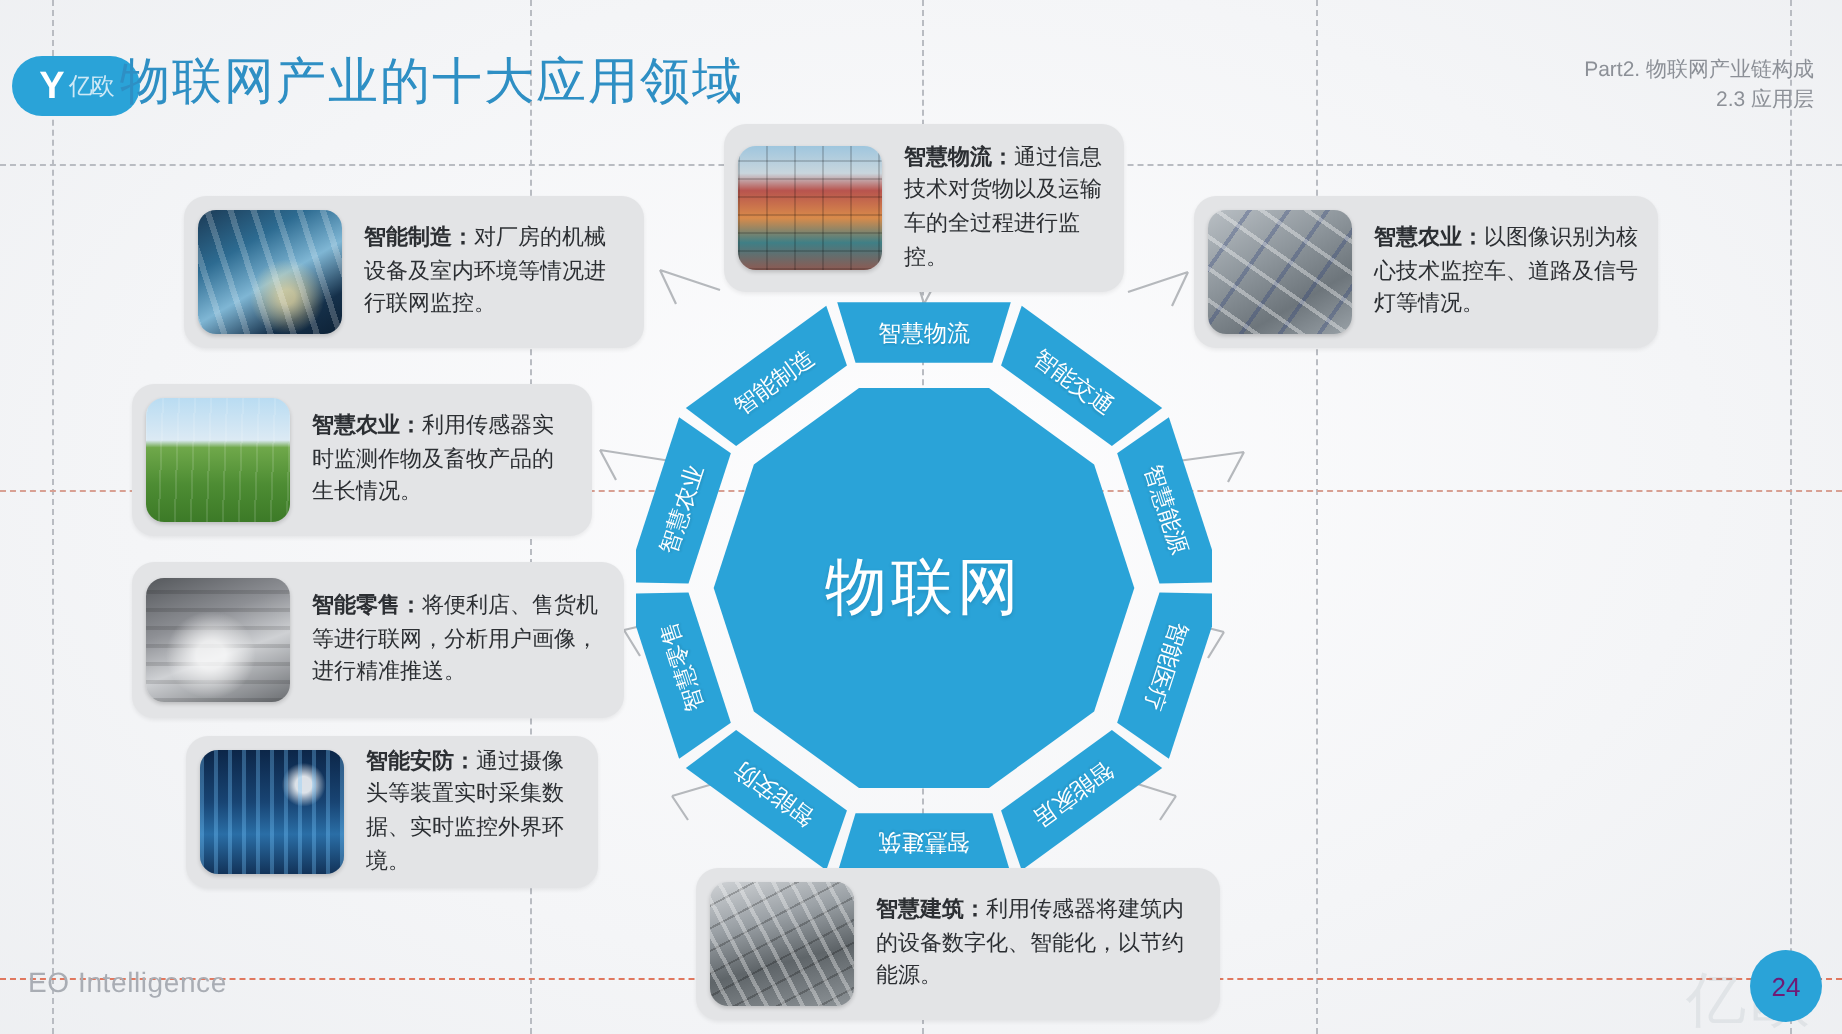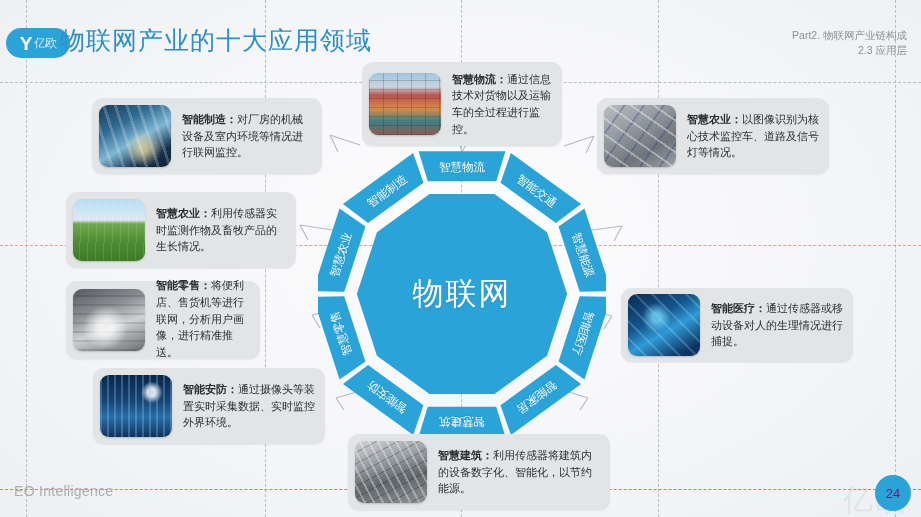--- a/index.html
+++ b/index.html
@@ -219,48 +219,42 @@
     </div>
   </div>
 
   <div class="card" style="left:66px;top:192px;width:230px;height:76px;">
     <div class="thumb th-agri"></div>
     <div class="txt">
       <b>智慧农业：</b><span>利用传感器实时监测作物及畜牧产品的生长情况。</span>
     </div>
   </div>
 
-  <div class="card" style="left:66px;top:281px;width:194px;height:78px;font-family:Liberation Mono, monospace;">
+  <div class="card" style="left:66px;top:281px;width:246px;height:78px;">
     <div class="thumb th-retail"></div>
     <div class="txt">
       <b>智能零售：</b><span>将便利店、售货机等进行联网，分析用户画像，进行精准推送。</span>
     </div>
   </div>
 
-  <div class="card" style="left:93px;top:368px;width:232px;height:76px;">
+  <div class="card" style="left:93px;top:368px;width:206px;height:76px;">
     <div class="thumb th-secu"></div>
     <div class="txt">
       <b>智能安防：</b><span>通过摄像头等装置实时采集数据、实时监控外界环境。</span>
     </div>
   </div>
 
   <div class="card" style="left:597px;top:98px;width:232px;height:76px;">
     <div class="thumb th-traf"></div>
     <div class="txt">
       <b>智慧农业：</b><span>以图像识别为核心技术监控车、道路及信号灯等情况。</span>
     </div>
   </div>
 
 
-  <div class="card" style="left:621px;top:288px;width:232px;height:74px;">
-    <div class="thumb th-med"></div>
-    <div class="txt">
-      <b>智能医疗：</b><span>通过传感器或移动设备对人的生理情况进行捕捉。</span>
-    </div>
-  </div>
 
 
   <div class="card" style="left:348px;top:434px;width:262px;height:76px;">
     <div class="thumb th-bldg"></div>
     <div class="txt">
       <b>智慧建筑：</b><span>利用传感器将建筑内的设备数字化、智能化，以节约能源。</span>
     </div>
   </div>
 
   <div class="footer-brand">EO Intelligence</div>

